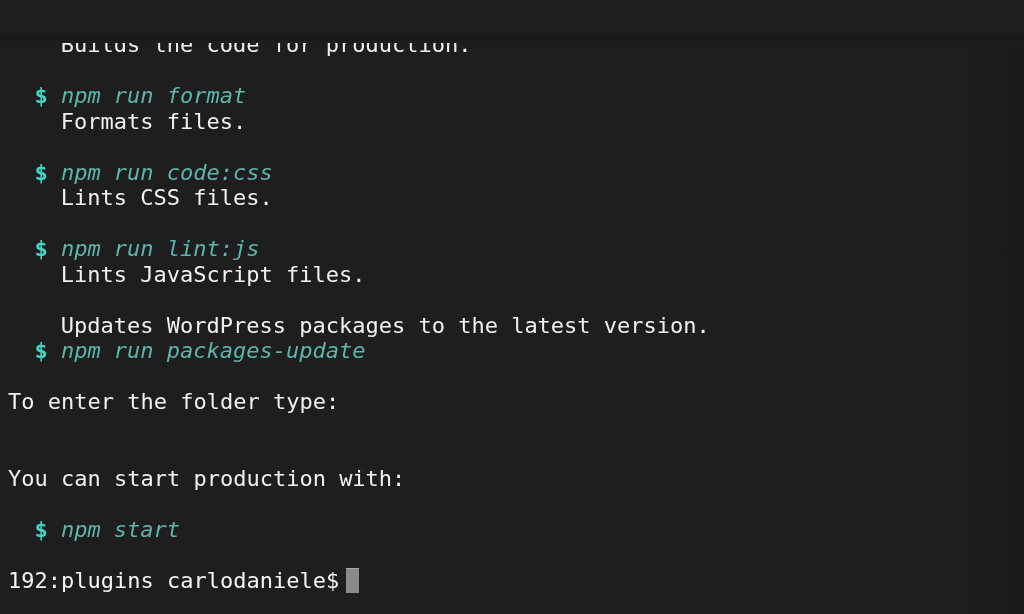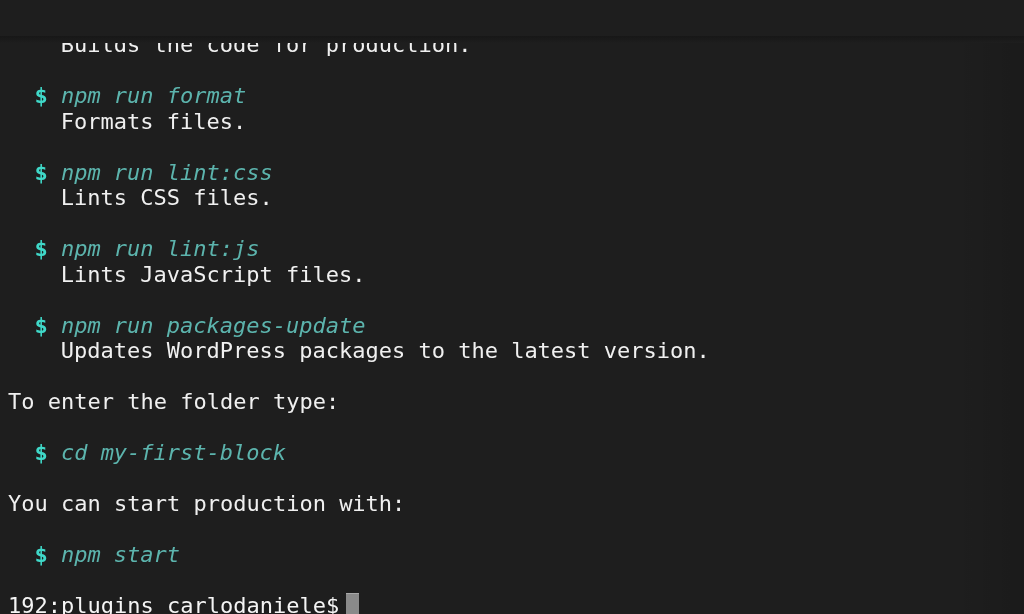--- a/index.html
+++ b/index.html
@@ -109,40 +109,39 @@
 
     <div class="line ind4"><span class="out">Builds the code for production.</span></div>
 
     <div class="line blank ind0"><span> </span></div>
 
     <div class="line ind2"><span class="prompt-sigil">$</span><span class="cmd"> <span>npm run format</span></span></div>
     <div class="line ind4"><span class="out">Formats files.</span></div>
 
     <div class="line blank ind0"><span> </span></div>
 
-    <div class="line ind2"><span class="prompt-sigil">$</span><span class="cmd"> <span>npm run lint:css</span></span></div>
+    <div class="line ind2"><span class="prompt-sigil">$</span><span class="cmd"> <span>npm run code:css</span></span></div>
     <div class="line ind4"><span class="out">Lints CSS files.</span></div>
 
     <div class="line blank ind0"><span> </span></div>
 
     <div class="line ind2"><span class="prompt-sigil">$</span><span class="cmd"> <span>npm run lint:js</span></span></div>
     <div class="line ind4"><span class="out">Lints JavaScript files.</span></div>
 
     <div class="line blank ind0"><span> </span></div>
 
+    <div class="line ind4"><span class="out">Updates WordPress packages to the latest version.</span></div>
     <div class="line ind2"><span class="prompt-sigil">$</span><span class="cmd"> <span>npm run packages-update</span></span></div>
-    <div class="line ind4"><span class="out">Updates WordPress packages to the latest version.</span></div>
 
     <div class="line blank ind0"><span> </span></div>
 
     <div class="line ind0"><span class="out">To enter the folder type:</span></div>
 
     <div class="line blank ind0"><span> </span></div>
 
-    <div class="line ind2"><span class="prompt-sigil">$</span><span class="cmd"> <span>cd my-first-block</span></span></div>
 
     <div class="line blank ind0"><span> </span></div>
 
     <div class="line ind0"><span class="out">You can start production with:</span></div>
 
     <div class="line blank ind0"><span> </span></div>
 
     <div class="line ind2"><span class="prompt-sigil">$</span><span class="cmd"> <span>npm start</span></span></div>
 
     <div class="line blank ind0"><span> </span></div>

